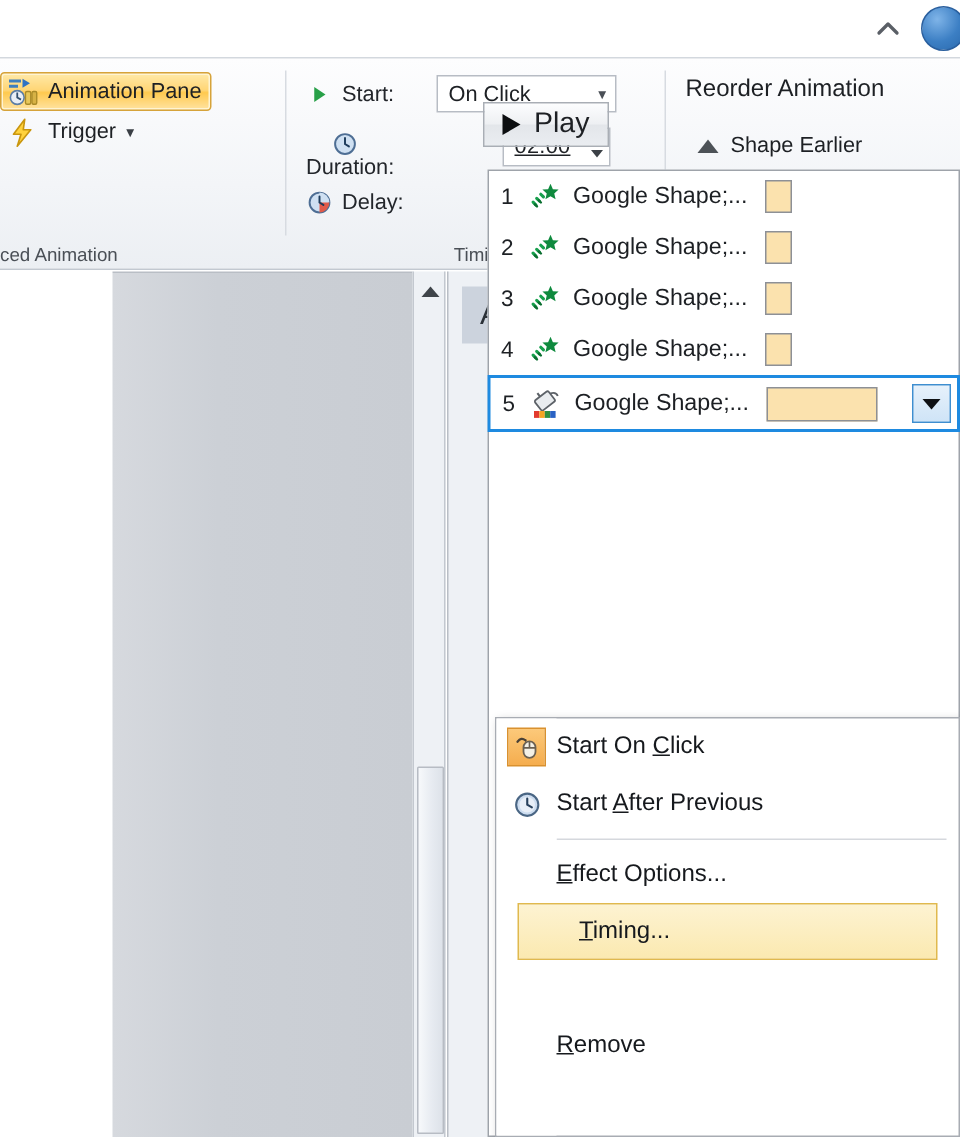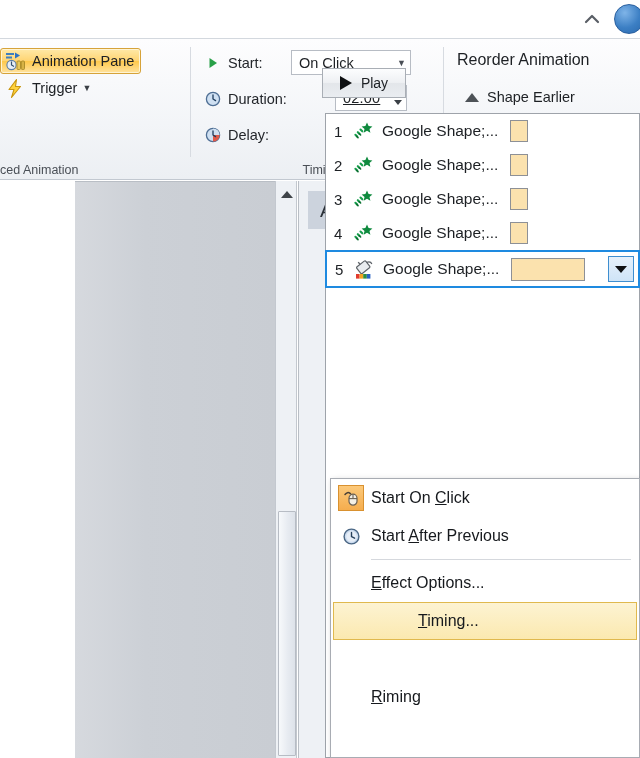--- a/index.html
+++ b/index.html
@@ -185,21 +185,21 @@
   .play-btn {
     position: absolute; left: 322px; top: 68px; width: 84px; height: 30px;
     background: linear-gradient(to bottom, #fcfdfe 0%, #eef0f3 48%, #e3e6ea 52%, #eaedf1 100%);
     border: 1px solid #a9aeb5;
     display: flex; align-items: center; justify-content: center; gap: 9px;
   }
   .play-tri {
     width: 0; height: 0; border-top: 7px solid transparent;
     border-bottom: 7px solid transparent; border-left: 12px solid #0d0f11;
   }
-  .play-label { font-size: 14px; color: #1d2024; }
+  .play-label { font-size: 19px; color: #1d2024; }
 
   
   .anim-list {
     position: absolute; left: 325px; top: 113px; width: 315px; height: 645px;
     background: #ffffff; border: 1px solid #9ea3aa;
   }
   .anim-row {
     position: relative; height: 34px; display: flex; align-items: center;
     padding-left: 8px;
   }
@@ -243,21 +243,21 @@
   }
   .ctx-gutter {
     position: absolute; left: 0; top: 0; width: 40px; height: 100%;
     background: #ffffff;
   }
   .ctx-item {
     position: relative; height: 38px; display: flex; align-items: center;
   }
   .ctx-item.hl {
     background: linear-gradient(to bottom, #fdf3d2 0%, #fbe9b0 100%);
-    border: 1px solid #e0b94e; margin: 0 2px; padding-left: 44px;
+    border: 1px solid #e0b94e; margin: 0 14px;
   }
   .ctx-ico {
     width: 40px; height: 38px; flex: 0 0 auto;
     display: flex; align-items: center; justify-content: center;
   }
   .ctx-ico .chk {
     width: 26px; height: 26px;
     background: linear-gradient(to bottom, #fcc97a 0%, #f5ad4e 100%);
     border: 1px solid #d9912f;
     display: flex; align-items: center; justify-content: center;
@@ -328,21 +328,21 @@
             <path d="M3.5 2 L11 7 L3.5 12 Z" fill="#28a048"></path>
           </svg>
         </span>
         <span class="timing-label">Start:</span>
       </div>
       <div class="combo" style="left:95px; top:11px; width:120px;">
         <span class="cval">On Click</span>
         <span class="ccaret">▼</span>
       </div>
 
-      <div class="timing-row" style="top:48px;">
+      <div class="timing-row" style="top:48px;flex-direction:column;">
         <span class="timing-icon">
           <svg width="16" height="16" viewBox="0 0 16 16">
             <circle cx="8" cy="8" r="6.6" fill="#cfe0f2" stroke="#4e6e94" stroke-width="1.3"></circle>
             <path d="M8 4 L8 8 L10.6 9.6" fill="none" stroke="#1f3c5c" stroke-width="1.3" stroke-linecap="round"></path>
           </svg>
         </span>
         <span class="timing-label">Duration:</span>
       </div>
       <div class="spinbox" style="left:139px; top:46px;">
         <span class="sval">02.00</span>
@@ -532,17 +532,17 @@
       <span class="ctx-ico"></span>
       <span class="ctx-text"><span></span><u>T</u><span>iming...</span></span>
     </div>
 
     <div class="ctx-item">
       <span class="ctx-ico"></span>
     </div>
 
     <div class="ctx-item">
       <span class="ctx-ico"></span>
-      <span class="ctx-text"><span></span><u>R</u><span>iming</span></span>
+      <span class="ctx-text"><span></span><u>R</u><span>emove</span></span>
     </div>
   </div>
 
 </div>
 
 </body></html>

